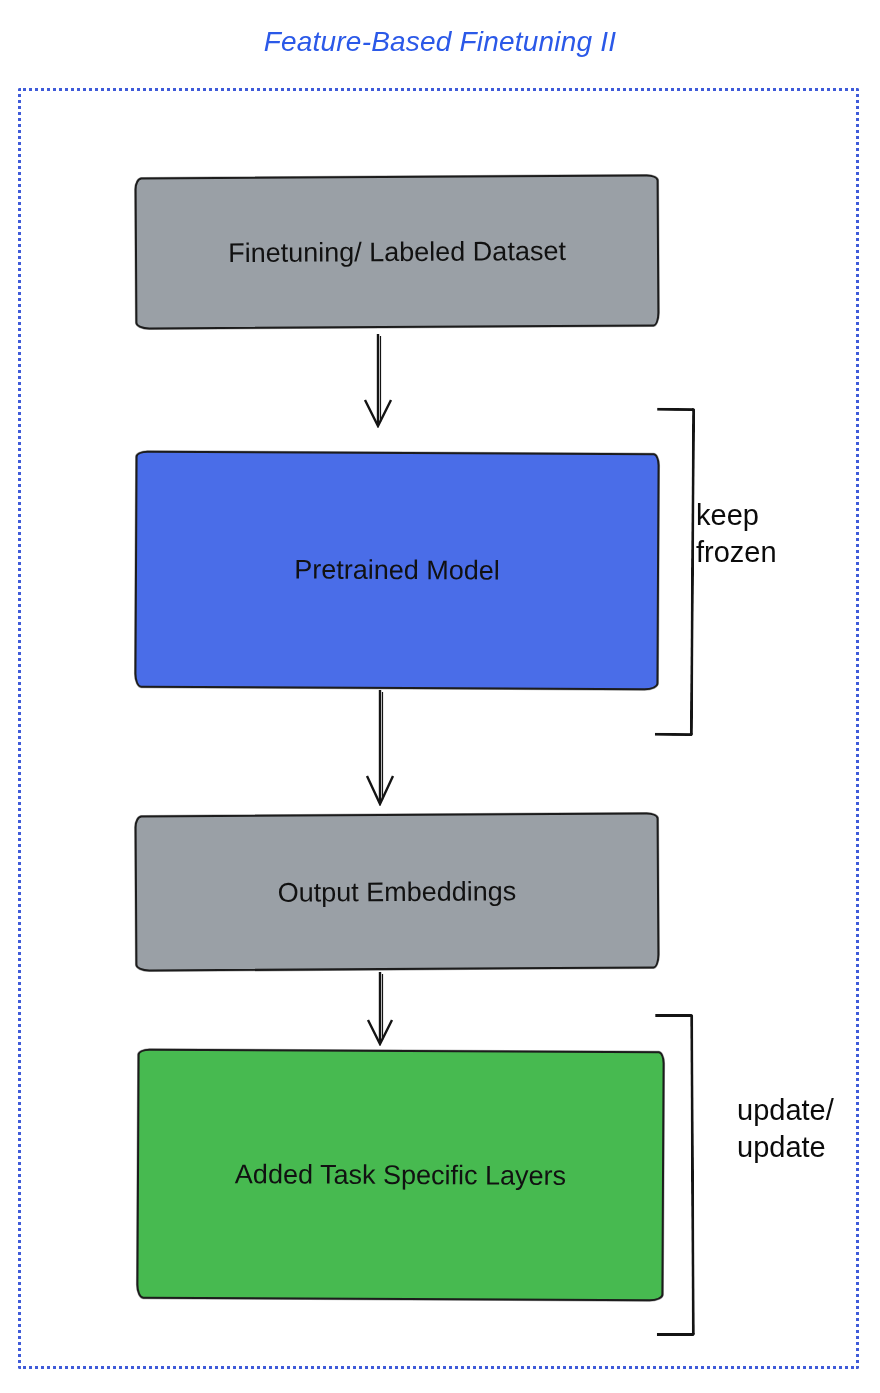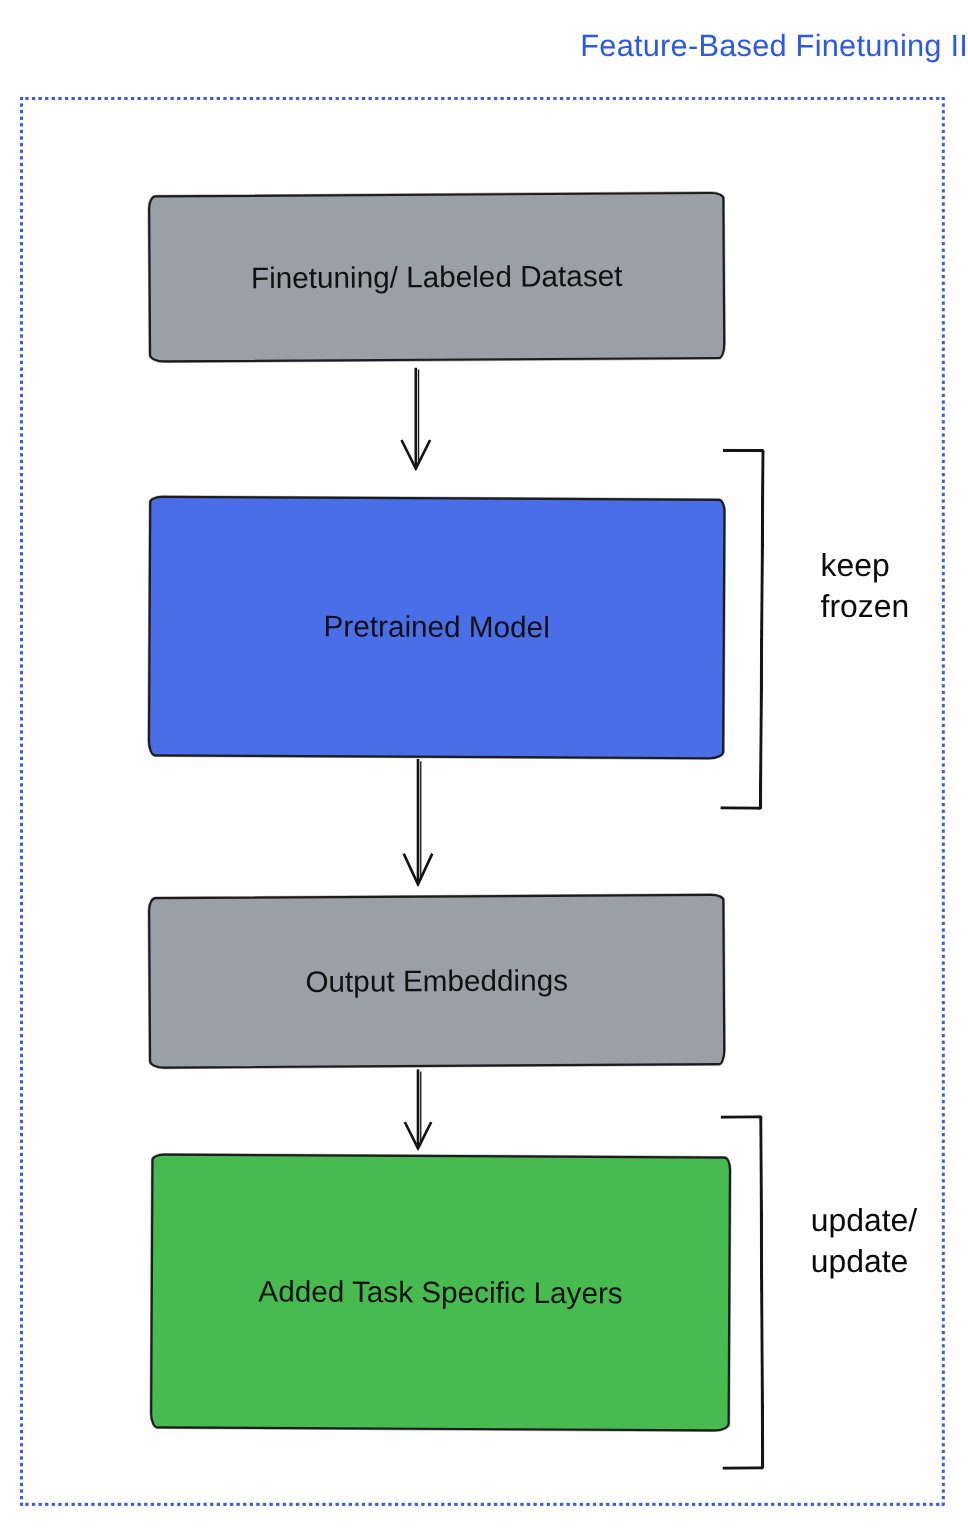--- a/index.html
+++ b/index.html
@@ -13,24 +13,25 @@
     width: 880px;
     height: 1393px;
     background: #ffffff;
     overflow: hidden;
   }
   .title {
     position: absolute;
     top: 26px;
     left: 0;
     width: 100%;
-    text-align: right;
+    text-align: center;
     font-size: 28px;
     font-weight: 500;
     letter-spacing: 0.2px;
+    font-style: italic;
   }
   .frame {
     position: absolute;
     left: 18px;
     top: 88px;
     width: 841px;
     height: 1281px;
     border: 3px dotted #3f5bd9;
     border-radius: 2px;
   }
@@ -70,21 +71,21 @@
   }
   .bracket-frozen { left: 656px; top: 408px; height: 328px; transform: rotate(0.4deg); }
   .bracket-train  { left: 656px; top: 1014px; height: 322px; transform: rotate(-0.3deg); }
   .side-note {
     position: absolute;
     font-size: 29px;
     line-height: 37px;
     white-space: pre-line;
     color: #0b0b0b;
   }
-  .note-frozen { left: 746px; top: 497px; }
+  .note-frozen { left: 696px; top: 497px; }
   .note-train  { left: 737px; top: 1092px; }
 </style>
 </head>
 <body>
 
 <div class="canvas">
 
   <div class="title" style="color: rgb(43, 89, 232);">Feature-Based Finetuning II</div>
 
   <div class="frame" style="border-color: rgb(63, 91, 217);"></div>

